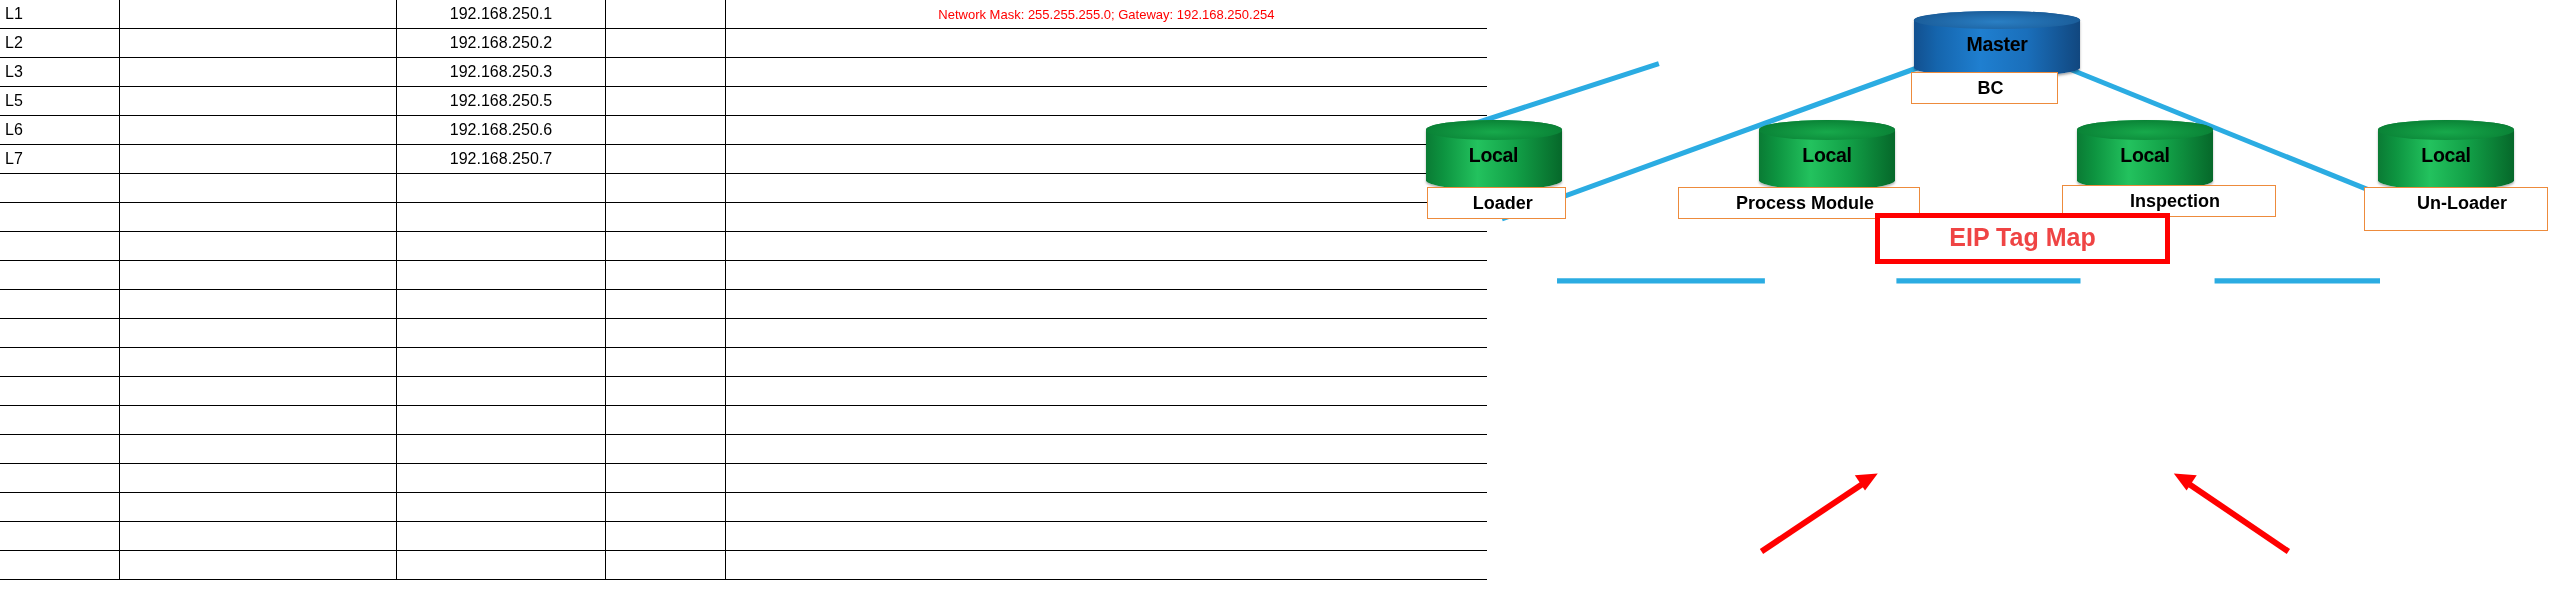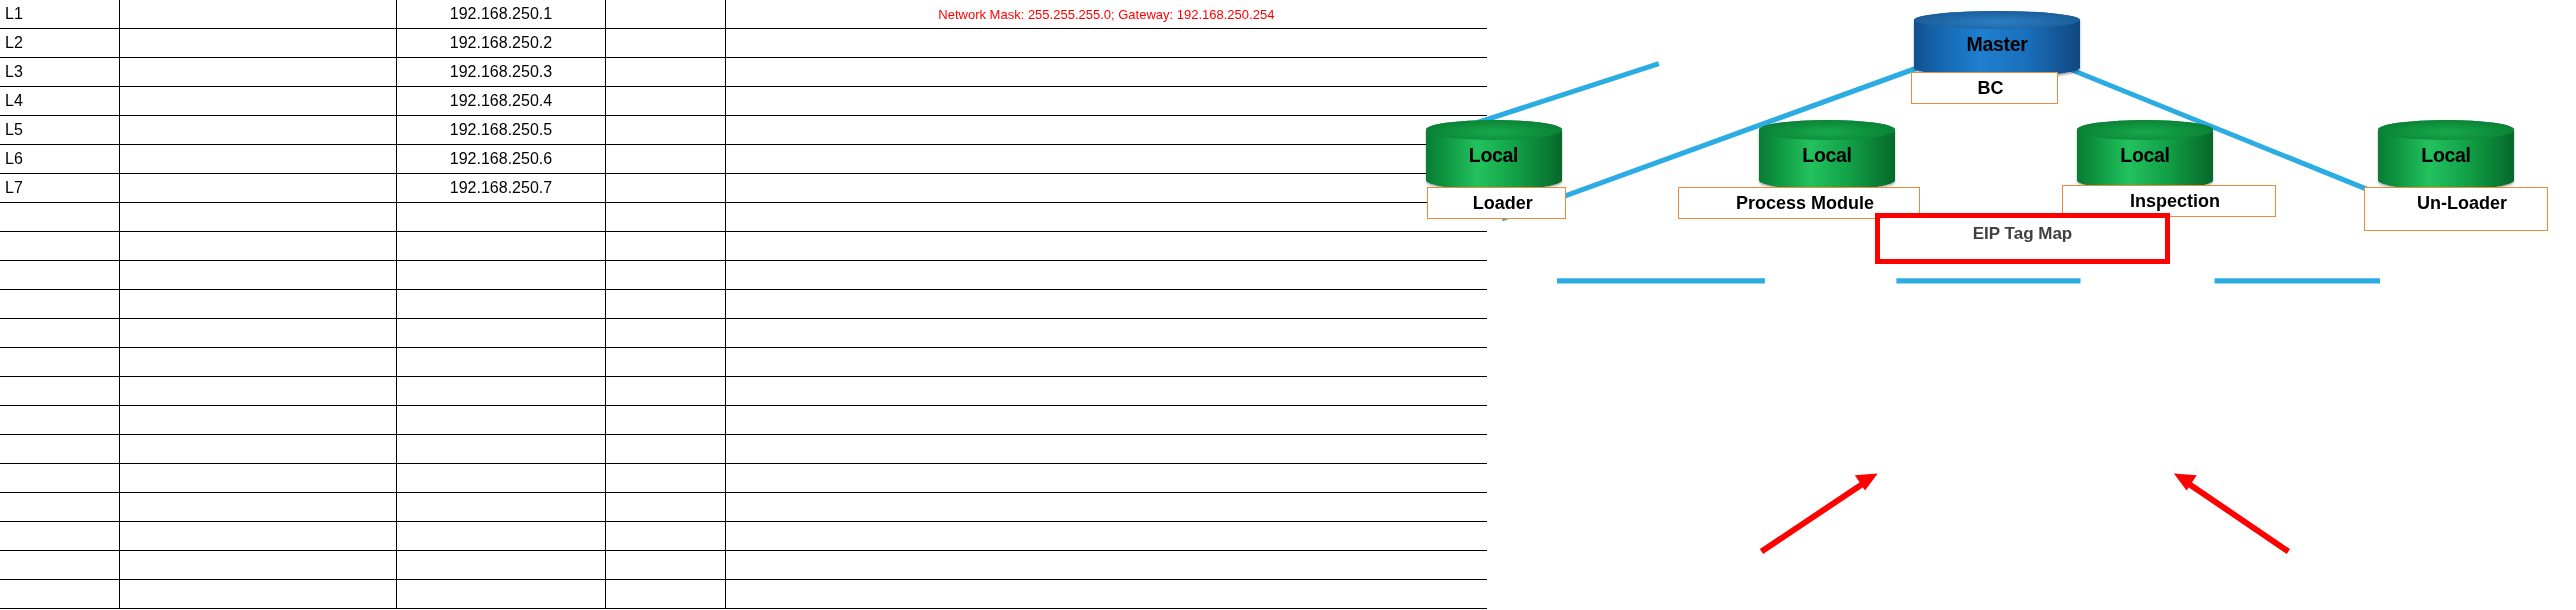--- a/index.html
+++ b/index.html
@@ -140,23 +140,23 @@
     position: absolute;
     border: 5.1px solid #FF0000;
     background: #ffffff;
     box-sizing: border-box;
     display: flex;
     align-items: flex-start;
     justify-content: center;
     z-index: 5;
   }
   #eip-box span {
-    font-size: 17px;
+    font-size: 25px;
     font-weight: bold;
-    color: #404040;
+    color: #ef4444;
     padding-top: 6.8px;
     line-height: 1;
     white-space: nowrap;
   }
 </style>
 </head>
 <body>
 
 <div id="sheet-pane">
   <table class="sheet">
@@ -179,27 +179,20 @@
       </tr>
 
       <tr>
         <td class="c-label">L3</td>
         <td class="c-blank1"></td>
         <td class="c-ip">192.168.250.3</td>
         <td class="c-blank2"></td>
         <td class="c-note"></td>
       </tr>
 
-      <tr>
-        <td class="c-label">L4</td>
-        <td class="c-blank1"></td>
-        <td class="c-ip">192.168.250.4</td>
-        <td class="c-blank2"></td>
-        <td class="c-note"></td>
-      </tr>
 
       <tr>
         <td class="c-label">L5</td>
         <td class="c-blank1"></td>
         <td class="c-ip">192.168.250.5</td>
         <td class="c-blank2"></td>
         <td class="c-note"></td>
       </tr>
 
       <tr>

